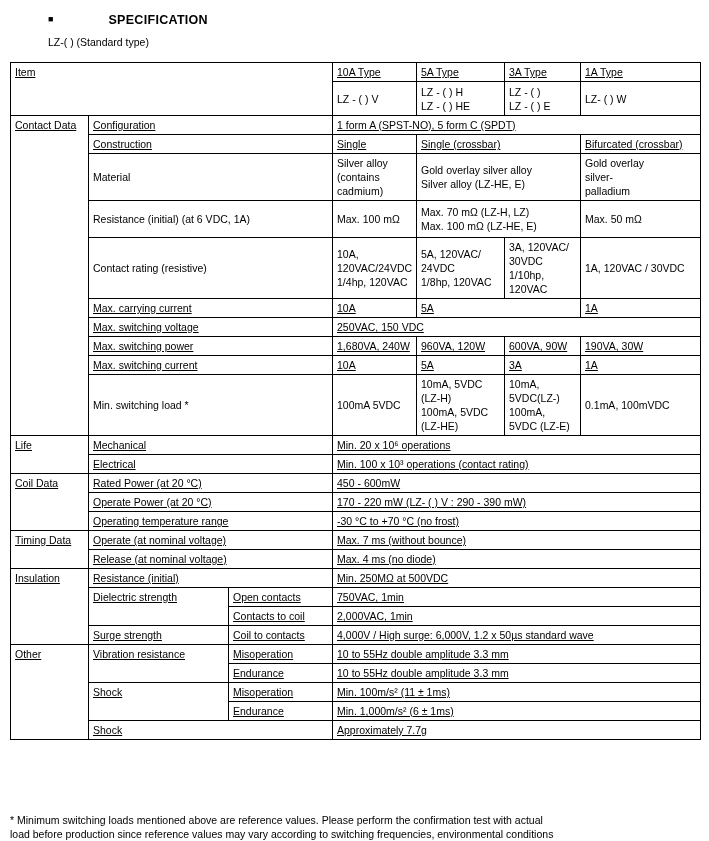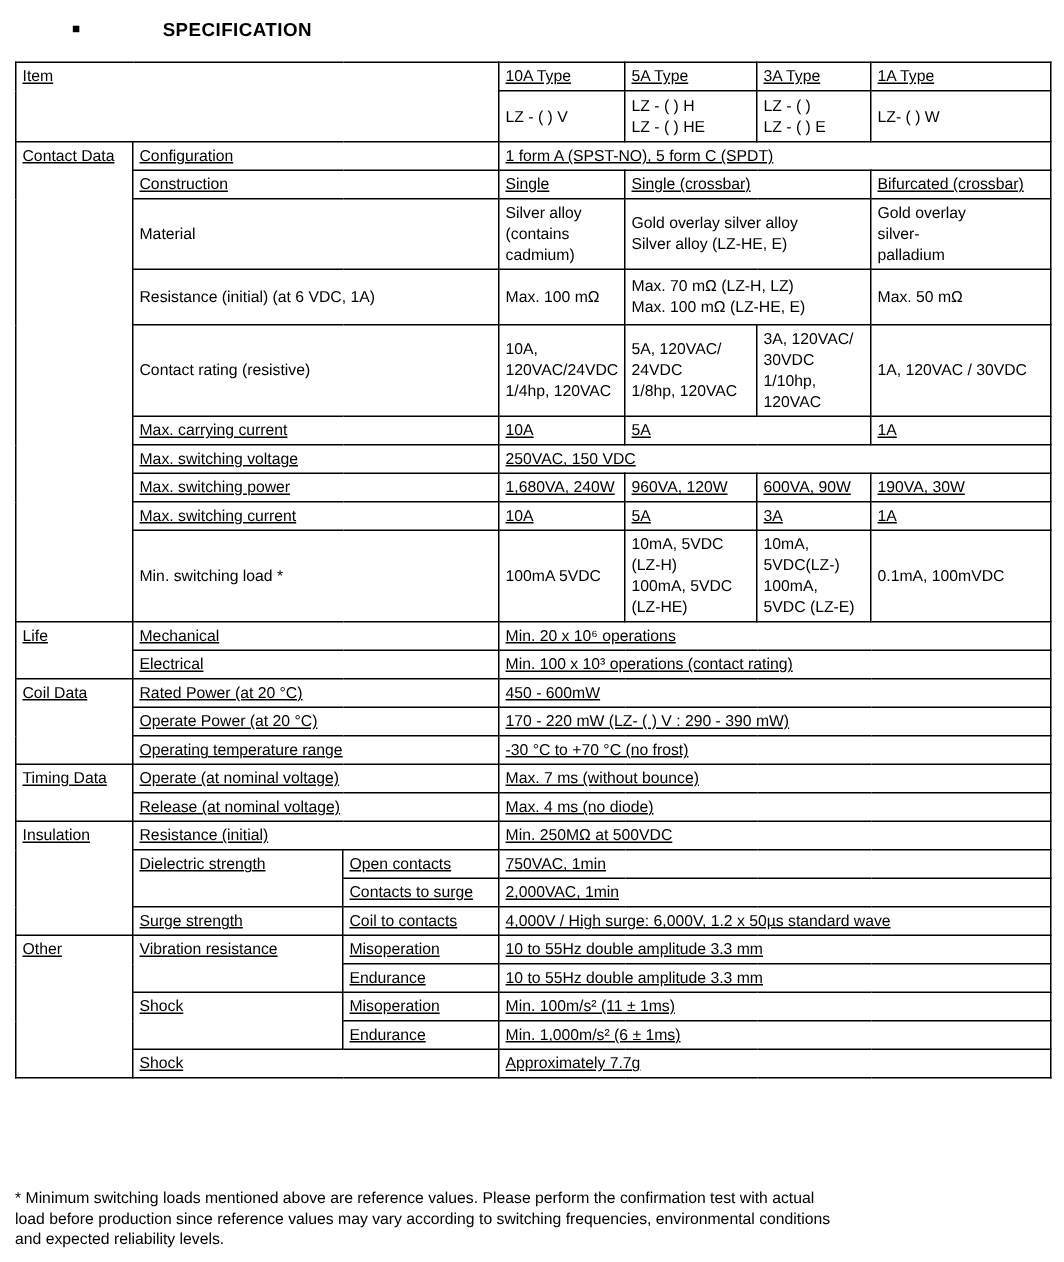--- a/index.html
+++ b/index.html
@@ -41,20 +41,21 @@
 </style>
 </head>
 <body>
 
 <div class="page">
 
   <div class="doc-header">
     <span class="bullet">■</span>
     <span class="doc-title">SPECIFICATION</span>
   </div>
+  <div class="doc-subtitle">LZ-( ) (Standard type)</div>
 
   <table class="spec">
     <colgroup>
       <col style="width:78px">
         <col style="width:140px">
         <col style="width:104px">
       <col style="width:84px">
         <col style="width:88px">
         <col style="width:76px">
         <col style="width:120px">
@@ -196,21 +197,21 @@
         <td class="vtop" rowspan="4">Insulation</td>
         <td colspan="2">Resistance (initial)</td>
         <td colspan="4">Min. 250MΩ at 500VDC</td>
       </tr>
       <tr class="h19">
         <td class="vtop" rowspan="2">Dielectric strength</td>
         <td>Open contacts</td>
         <td colspan="4">750VAC, 1min</td>
       </tr>
       <tr class="h19">
-        <td>Contacts to surge</td>
+        <td>Contacts to coil</td>
         <td colspan="4">2,000VAC, 1min</td>
       </tr>
       <tr class="h19">
         <td>Surge strength</td>
         <td>Coil to contacts</td>
         <td colspan="4">4,000V / High surge: 6,000V,  1.2 x 50µs standard wave</td>
       </tr>
 
       <tr class="h19">
         <td class="vtop" rowspan="5">Other</td>

